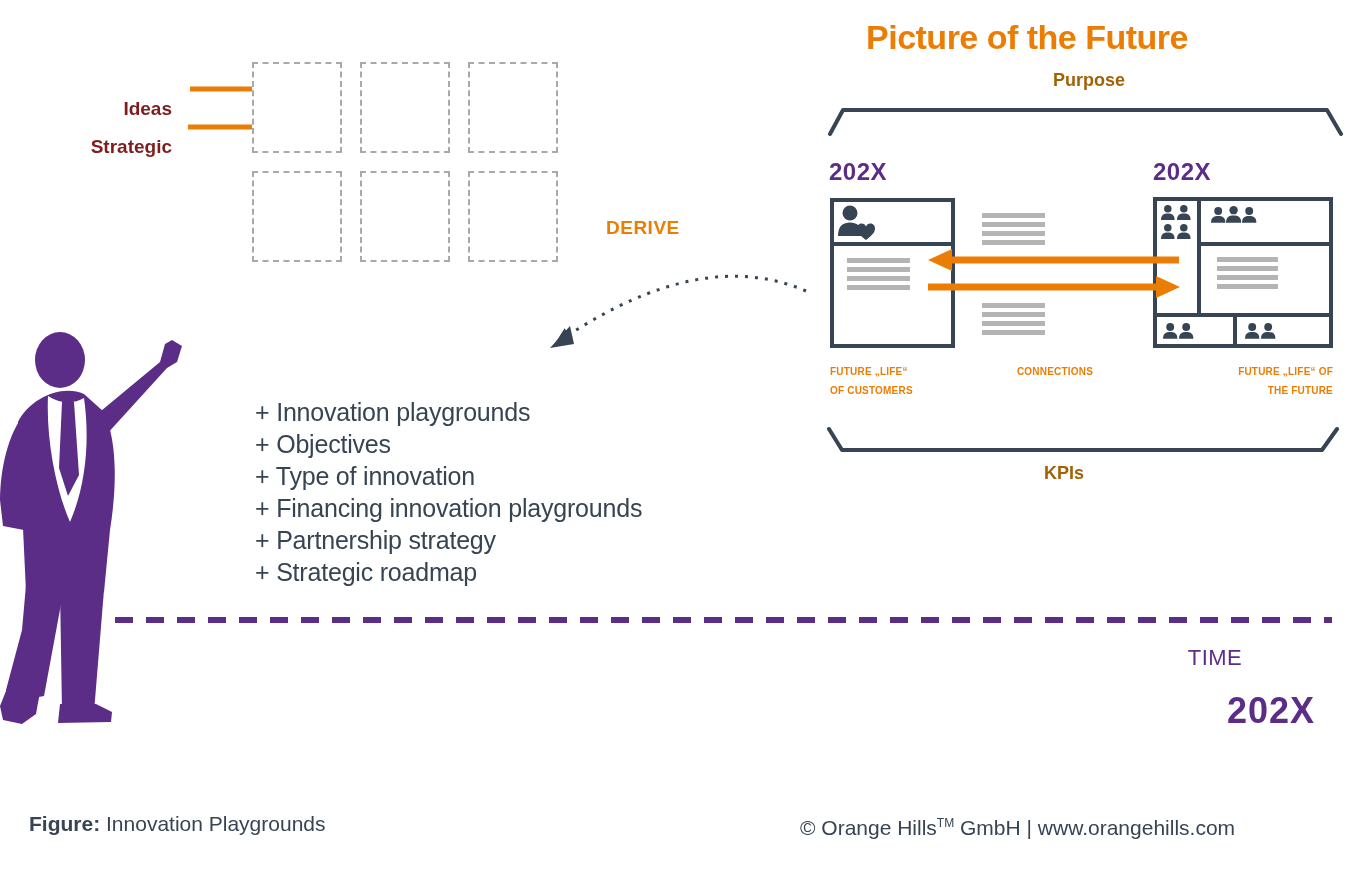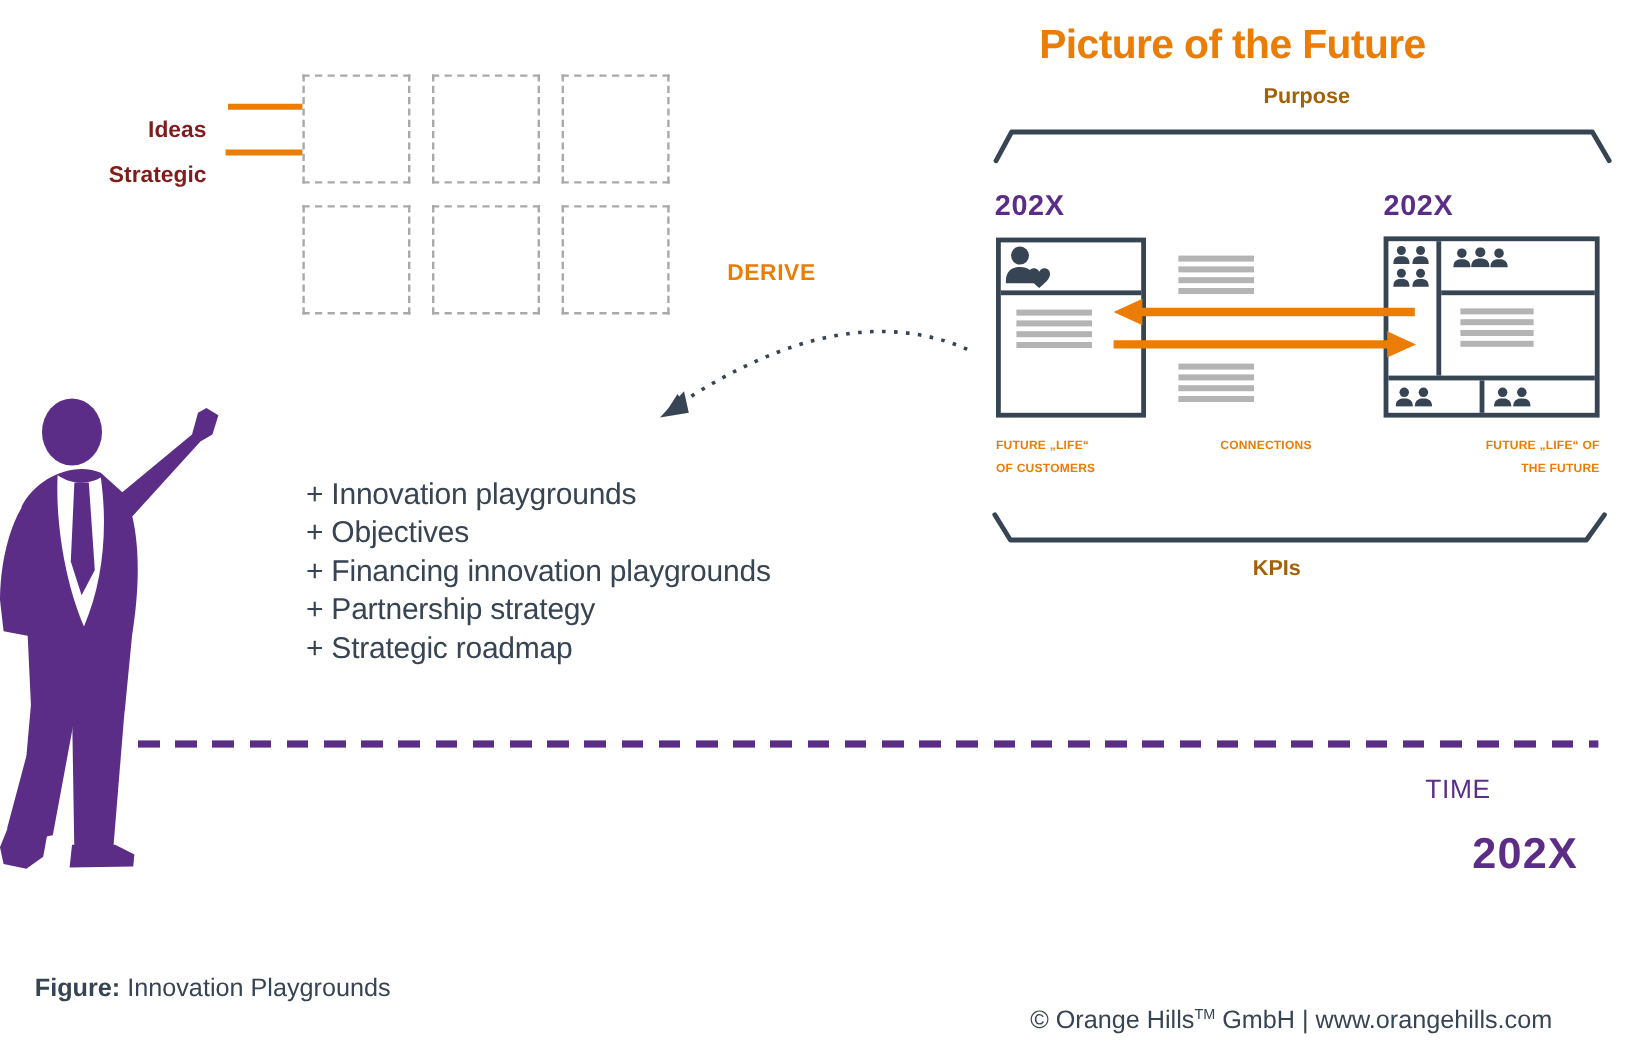--- a/index.html
+++ b/index.html
@@ -71,20 +71,21 @@
 
   <svg class="abs" style="left:540px;top:248px;" width="280" height="110" viewBox="0 0 280 110">
     <path d="M266,43 Q162,-2 24,90" fill="none" stroke="#374453" stroke-width="3" stroke-dasharray="3 7"></path>
     <polygon points="14,97 24.6,80.3 33.4,93.7 " fill="#374453"></polygon>
     <polygon points="10,100 30,78 34,96" fill="#374453"></polygon>
   </svg>
 
   <div class="abs list" style="left:255px;top:396px;">
     <div>+ Innovation playgrounds</div>
     <div>+ Objectives</div>
+    <div>+ Type of innovation</div>
     <div>+ Financing innovation playgrounds</div>
     <div>+ Partnership strategy</div>
     <div>+ Strategic roadmap</div>
   </div>
 
   <div class="abs h1" style="left:825px;top:18px;width:404px;text-align:center;">Picture of the Future</div>
 
   <div class="abs bracket-lbl" style="left:989px;top:70px;width:200px;text-align:center;">Purpose</div>
 
   <svg class="abs" style="left:824px;top:104px;" width="524" height="36" viewBox="0 0 524 36">
@@ -194,18 +195,18 @@
   </svg>
 
   <div class="abs timeline"></div>
   <div class="abs time-lbl" style="left:1115px;top:645px;width:200px;text-align:center;">TIME</div>
   <div class="abs year-big" style="left:1115px;top:690px;width:200px;text-align:right;">202X</div>
 
   <div class="abs footer" style="left:5px;top:812px;margin-left:24px;">
     <b>Figure:</b>
     <span>Innovation Playgrounds</span>
   </div>
-  <div class="abs footer" style="left:800px;top:838px;width:552px;text-align:center;">
+  <div class="abs footer" style="left:800px;top:816px;width:552px;text-align:left;">
     <span>© Orange Hills</span><sup>TM</sup>
     <span>GmbH | www.orangehills.com</span>
   </div>
 
 </div>
 
 </body></html>

